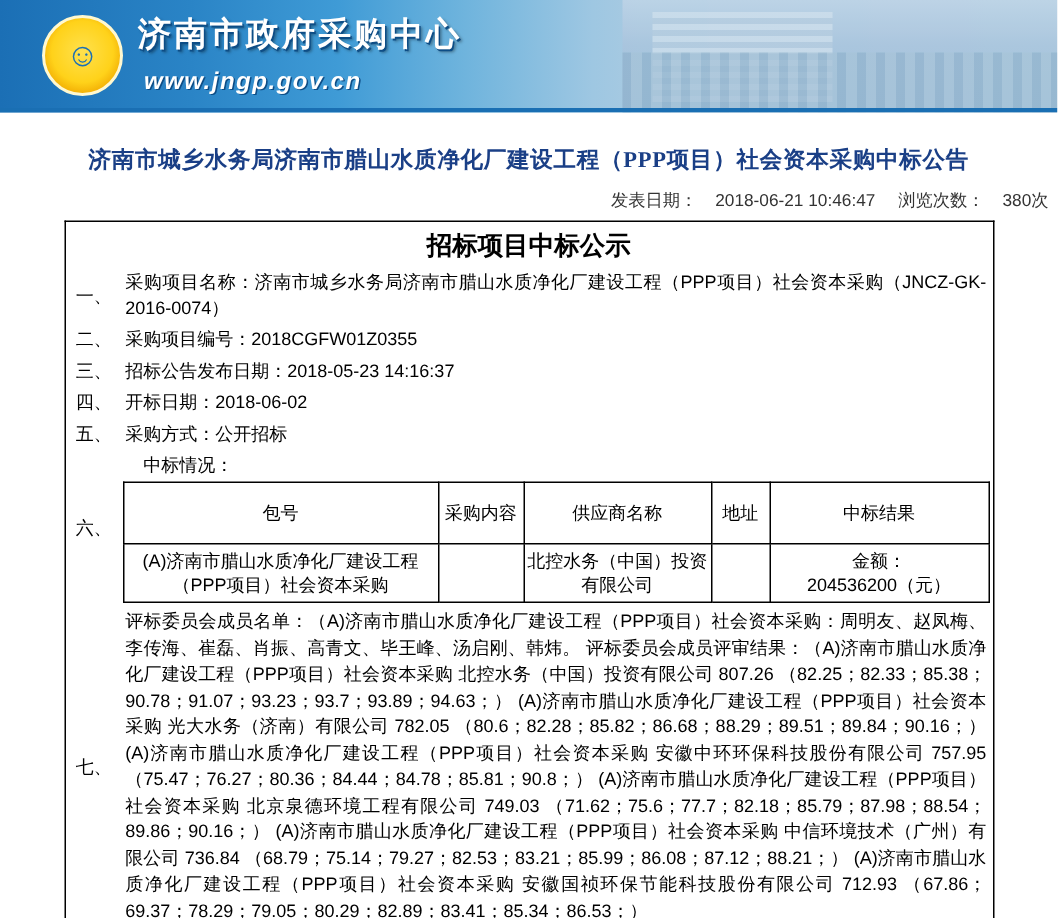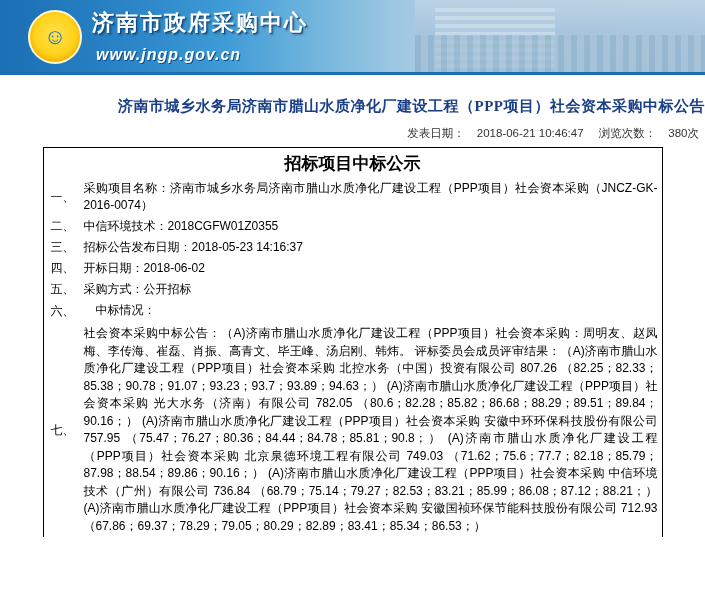--- a/index.html
+++ b/index.html
@@ -54,21 +54,21 @@
     font-size:16px;font-weight:bold;font-style:italic;color:#ffffff;
     letter-spacing:1px;
     text-shadow:1px 1px 0 #0d4d86;
     white-space:nowrap;
   }
   .banner-rule{
     position:absolute;left:0;bottom:0;width:705px;height:3px;background:#1a6fb3;
   }
   
   .doc-title{
-    margin:22px 0 0;text-align:right;
+    margin:22px 0 0;text-align:center;
     font-family:"Liberation Serif","DejaVu Serif",serif;
     font-size:15px;font-weight:bold;color:#1a3f86;
     letter-spacing:.5px;
   }
   .doc-meta{
     margin:10px 0 6px;text-align:right;font-size:11.5px;color:#333;
   }
   .doc-meta span{margin:0 6px;}
   
   .frame{
@@ -131,47 +131,62 @@
 
 <div class="frame">
   <div class="sec-title">招标项目中标公示</div>
 
   <div class="row">
     <div class="num">一、</div>
     <div class="content">采购项目名称：济南市城乡水务局济南市腊山水质净化厂建设工程（PPP项目）社会资本采购（JNCZ-GK-2016-0074）</div>
   </div>
   <div class="row">
     <div class="num">二、</div>
-    <div class="content">中信环境技术：2018CGFW01Z0355</div>
+    <div class="content">采购项目编号：2018CGFW01Z0355</div>
   </div>
   <div class="row">
     <div class="num">三、</div>
     <div class="content">招标公告发布日期：2018-05-23 14:16:37</div>
   </div>
   <div class="row">
     <div class="num">四、</div>
     <div class="content">开标日期：2018-06-02</div>
   </div>
   <div class="row">
     <div class="num">五、</div>
     <div class="content">采购方式：公开招标</div>
   </div>
 
   <div class="row">
     <div class="num">六、</div>
     <div class="content" style="padding:0 2px 2px 0;">
       <div style="padding:2px 0 2px 2px;margin-left:12px;">中标情况：</div>
       <table class="bid">
         <tbody>
+            <tr>
+          <th class="col-pkg">包号</th>
+          <th class="col-type">采购内容</th>
+          <th class="col-sup">供应商名称</th>
+          <th class="col-addr">地址</th>
+          <th class="col-res">中标结果</th>
+        </tr>
+        <tr>
+          <td class="pkg">(A)济南市腊山水质净化厂建设工程（PPP项目）社会资本采购</td>
+          <td></td>
+          <td>北控水务（中国）投资有限公司</td>
+          <td></td>
+          <td class="res-amt"><span id="res-amount" style="white-space:pre-line;">金额：
+204536200（元）</span></td>
+        </tr>
       </tbody>
         </table>
     </div>
   </div>
 
   <div class="row">
     <div class="num">七、</div>
     <div class="content para">
-      <span>社会资本采购中标公告：</span><span>（A)济南市腊山水质净化厂建设工程（PPP项目）社会资本采购：周明友、赵凤梅、李传海、崔磊、肖振、高青文、毕王峰、汤启刚、韩炜。</span>
+      <span>评标委员会成员名单：</span><span>（A)济南市腊山水质净化厂建设工程（PPP项目）社会资本采购：周明友、赵凤梅、李传海、崔磊、肖振、高青文、毕王峰、汤启刚、韩炜。</span>
       <span>评标委员会成员评审结果：</span><span>（A)济南市腊山水质净化厂建设工程（PPP项目）社会资本采购 北控水务（中国）投资有限公司 807.26 （82.25；82.33；85.38；90.78；91.07；93.23；93.7；93.89；94.63；） (A)济南市腊山水质净化厂建设工程（PPP项目）社会资本采购 光大水务（济南）有限公司 782.05 （80.6；82.28；85.82；86.68；88.29；89.51；89.84；90.16；） (A)济南市腊山水质净化厂建设工程（PPP项目）社会资本采购 安徽中环环保科技股份有限公司 757.95 （75.47；76.27；80.36；84.44；84.78；85.81；90.8；） (A)济南市腊山水质净化厂建设工程（PPP项目）社会资本采购 北京泉德环境工程有限公司 749.03 （71.62；75.6；77.7；82.18；85.79；87.98；88.54；89.86；90.16；） (A)济南市腊山水质净化厂建设工程（PPP项目）社会资本采购 中信环境技术（广州）有限公司 736.84 （68.79；75.14；79.27；82.53；83.21；85.99；86.08；87.12；88.21；） (A)济南市腊山水质净化厂建设工程（PPP项目）社会资本采购 安徽国祯环保节能科技股份有限公司 712.93 （67.86；69.37；78.29；79.05；80.29；82.89；83.41；85.34；86.53；）</span>
     </div>
   </div>
 
 </div>
 
 </body></html>

